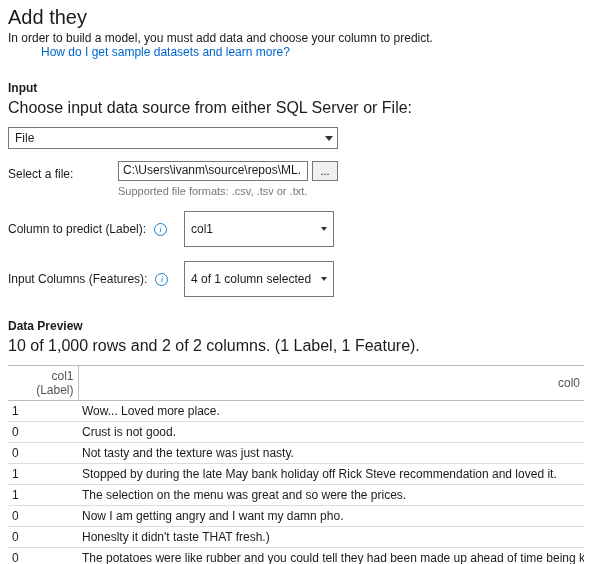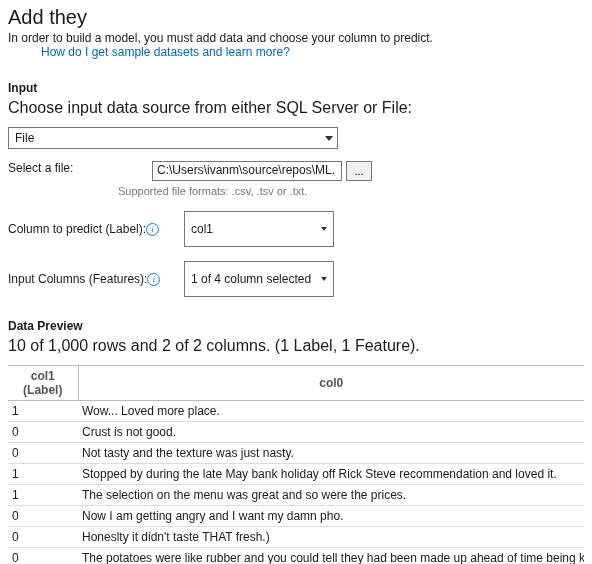--- a/index.html
+++ b/index.html
@@ -18,52 +18,52 @@
     .sub { font-size: 16px; margin-bottom: 10px; }
 
     .select-box {
       display: flex; align-items: center; justify-content: space-between;
       border: 1px solid #777; height: 22px; width: 330px; padding: 0 4px 0 6px;
       background: #fff; cursor: pointer;
     }
     .caret { width: 0; height: 0; border-left: 4px solid transparent; border-right: 4px solid transparent; border-top: 5px solid #333; }
     .caret.sm { border-left-width: 3px; border-right-width: 3px; border-top-width: 4px; }
 
-    .row { display: flex; align-items: flex-start; margin-top: 12px; }
+    .row { display: flex; align-items: flex-end; margin-top: 12px; }
     .label-col { width: 110px; }
     .textbox {
       border: 1px solid #777; height: 20px; width: 190px; padding: 1px 4px;
-      white-space: nowrap; overflow: hidden; font-size: 12px; margin-left: 34px;
+      white-space: nowrap; overflow: hidden; font-size: 12px;
     }
     .btn-small {
       border: 1px solid #777; height: 20px; width: 26px; margin-left: 4px;
       background: #f0f0f0; cursor: pointer; font-size: 11px;
     }
     .hint { color: #777; font-size: 11px; margin-left: 110px; margin-top: 4px; }
 
     .field-row { display: flex; align-items: center; margin-top: 14px; }
-    .field-label { width: 176px; display: flex; align-items: center; gap: 0; }
+    .field-label { width: 176px; display: flex; align-items: center; gap: 8px; }
     .info-icon {
       display: inline-flex; align-items: center; justify-content: center;
       width: 13px; height: 13px; border-radius: 50%; border: 1px solid #0a84d6;
       color: #0a84d6; font-size: 9px; font-style: italic; font-family: Georgia, serif;
       line-height: 1;
     }
     .select-med {
       display: flex; align-items: center; justify-content: space-between;
       border: 1px solid #777; height: 36px; width: 150px; padding: 0 6px;
       background: #fff; cursor: pointer;
     }
 
     table.preview {
       border-collapse: collapse; width: 100%; margin-top: 4px;
       table-layout: fixed;
     }
     table.preview th {
-      text-align: center; font-weight: 700; color: #555;
+      text-align: right; font-weight: 400; color: #555;
       border-top: 1px solid #bbb; border-bottom: 1px solid #bbb;
       padding: 3px 4px; font-size: 12px; background: #fff; margin-left: 48px;
     }
     table.preview th.label-col-h { width: 70px; border-right: 1px solid #bbb; }
     table.preview td {
       border-bottom: 1px solid #ddd; padding: 3px 4px; font-size: 12px;
       white-space: nowrap; overflow: hidden;
     }
     table.preview td.n { width: 70px; }
   </style>
@@ -101,21 +101,21 @@
     <span class="caret sm"></span>
   </div>
 </div>
 
 <div class="field-row">
   <div class="field-label">
     <span>Input Columns (Features):</span>
     <span class="info-icon">i</span>
   </div>
   <div class="select-med">
-    <span>1 of 4 column selected</span>
+    <span>4 of 1 column selected</span>
     <span class="caret sm"></span>
   </div>
 </div>
 
 <h2 class="section">Data Preview</h2>
 <div class="sub">10 of 1,000 rows and 2 of 2 columns. (1 Label, 1 Feature).</div>
 
 <table class="preview">
   <thead>
     <tr>

